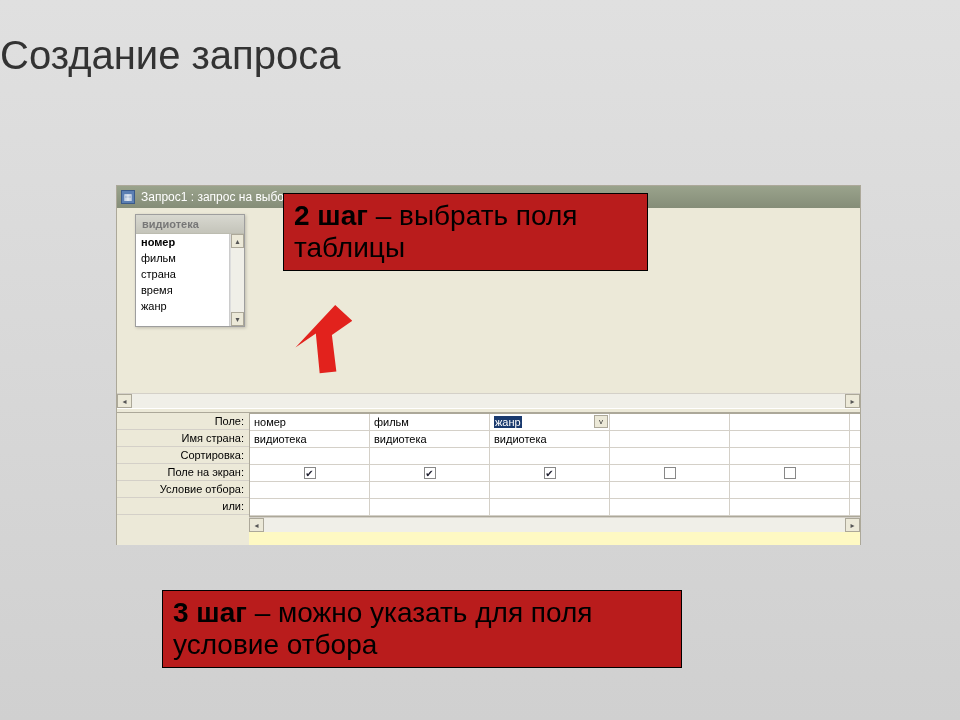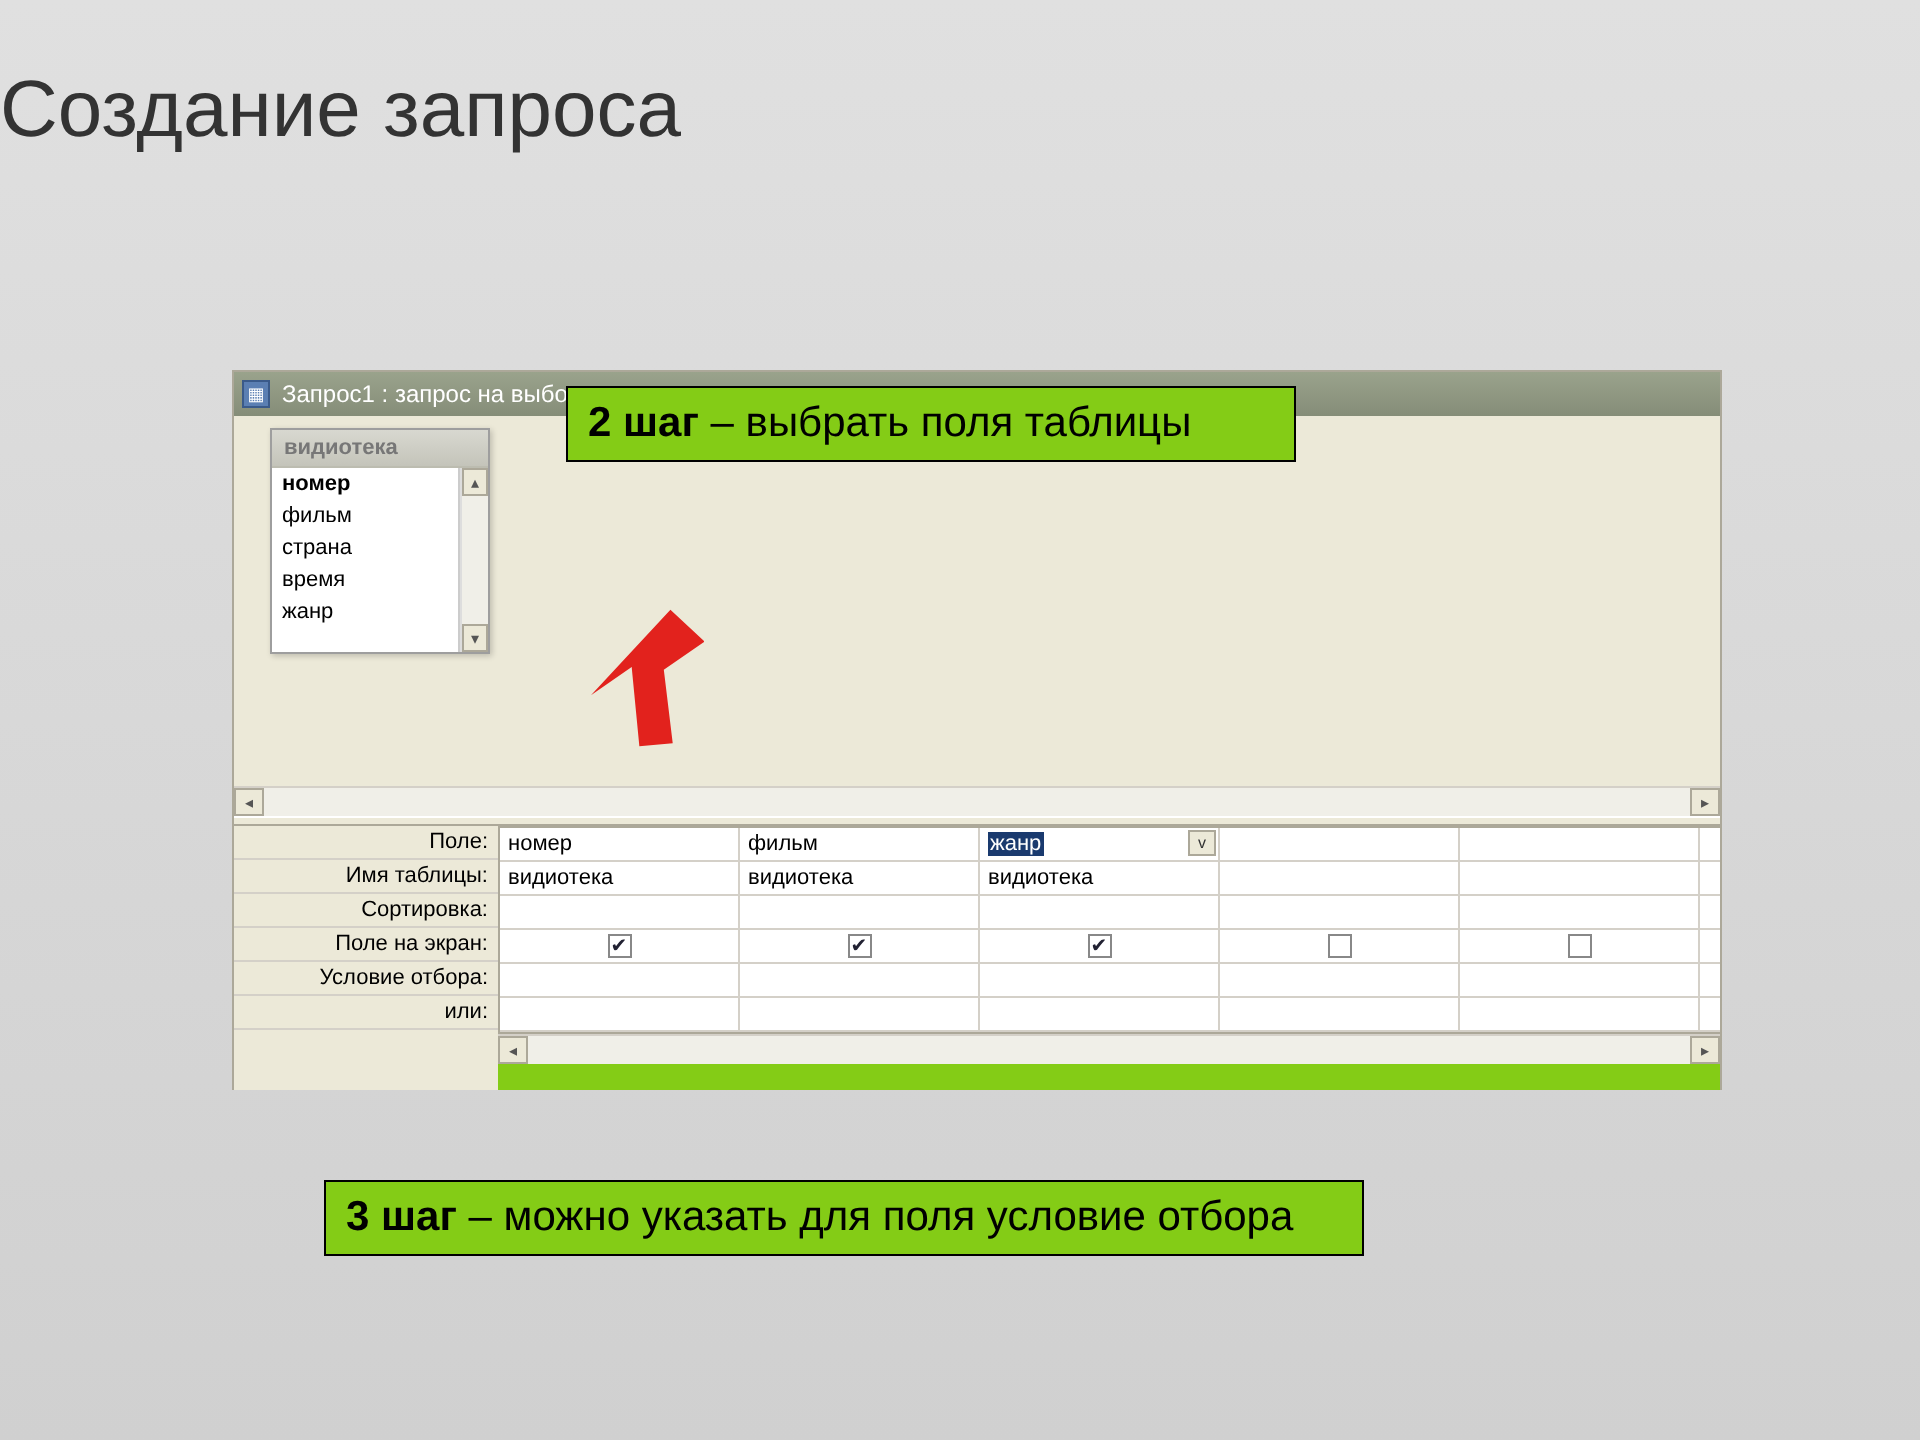--- a/index.html
+++ b/index.html
@@ -15,24 +15,24 @@
     position: absolute;
     top: 30px;
     left: 0;
     width: 100%;
     text-align: left;
     font-size: 40px;
     color: #333;
     line-height: 1.25;
   }
   .callout {
-    background: #84cc16;
+    background: #b91c1c;
     border: 1px solid #000;
     padding: 6px 10px;
-    font-size: 21px;
+    font-size: 28px;
     color: #000;
   }
   .callout b { font-weight: bold; }
   .callout-step2 {
     position: absolute;
     top: 193px;
     left: 283px;
     width: 365px;
     z-index: 50;
   }
@@ -146,21 +146,21 @@
   .splitter {
     height: 5px;
     background: #ece9d8;
     border-top: 1px solid #fff;
     border-bottom: 1px solid #aca899;
   }
 
   .grid-pane {
     display: flex;
     height: 132px;
-    background: #84cc16;
+    background: #fef9c3;
   }
   .grid-labels {
     width: 132px;
     display: flex;
     flex-direction: column;
     font-size: 11px;
     text-align: right;
     background: #ece9d8;
   }
   .grid-labels .lbl {
@@ -290,21 +290,21 @@
           <span>▸</span>
         </div>
     </div>
   </div>
 
   <div class="splitter"></div>
 
   <div class="grid-pane">
     <div class="grid-labels">
       <div class="lbl">Поле:</div>
-      <div class="lbl">Имя таблицы:</div>
+      <div class="lbl">Имя страна:</div>
       <div class="lbl">Сортировка:</div>
       <div class="lbl">Поле на экран:</div>
       <div class="lbl">Условие отбора:</div>
       <div class="lbl">или:</div>
     </div>
     <div class="grid-scroll-wrap">
       <div class="grid-rows">
 
         <div class="g-row">
           <div class="g-cell">

